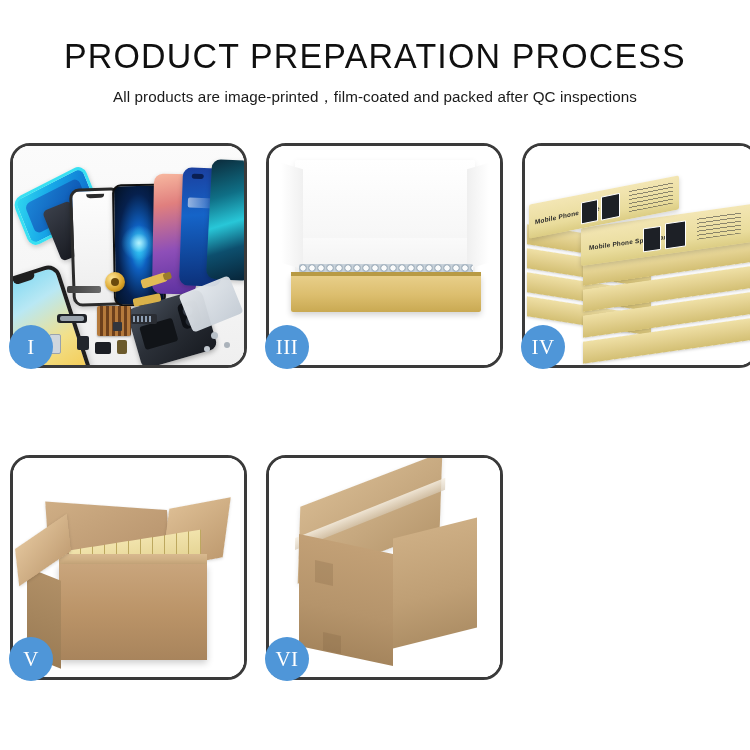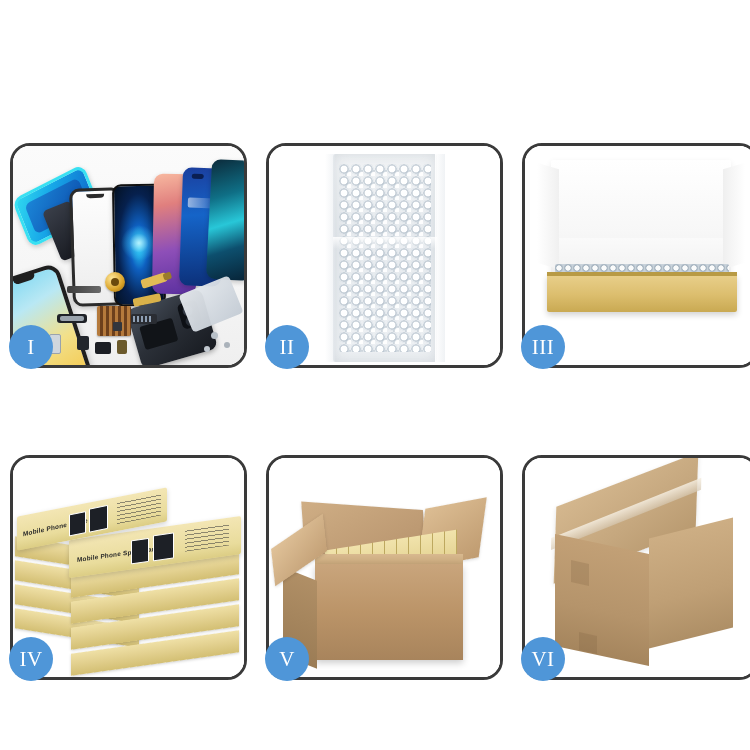--- a/index.html
+++ b/index.html
@@ -444,20 +444,24 @@
     background:linear-gradient(180deg,rgba(255,255,255,.8),rgba(255,255,255,0));
     transform:rotate(-8deg);
     border-radius:6px;
   }
 </style>
 </head>
 <body>
 
 <div class="page">
 
+  <div class="header">
+    <h1 class="title">PRODUCT PREPARATION PROCESS</h1>
+    <p class="subtitle">All products are image-printed，film-coated and packed after QC inspections</p>
+  </div>
 
   <div class="grid">
 
     <div class="panel p1">
       <div class="panel-inner">
         <div class="scene">
           <div class="phone ph-a"></div>
           <div class="phone ph-b"></div>
           <div class="phone ph-c"></div>
           <div class="phone ph-d"></div>
@@ -483,33 +487,20 @@
           <div class="part sq5"></div>
           <div class="part tool"></div>
           <div class="part screw1"></div>
           <div class="part screw2"></div>
           <div class="part screw3"></div>
         </div>
       </div>
       <div class="badge">I</div>
     </div>
 
-    <div class="panel p2">
-      <div class="panel-inner">
-        <div class="scene">
-          <div class="bwrap">
-            <span class="side-l"></span>
-            <span class="side-r"></span>
-            <span class="sheet"></span>
-            <span class="gloss"></span>
-          </div>
-        </div>
-      </div>
-      <div class="badge">II</div>
-    </div>
 
     <div class="panel p3">
       <div class="panel-inner">
         <div class="scene">
           <div class="wbox-lid"></div>
           <div class="wbox-foam"></div>
           <div class="kbox-inner"></div>
           <div class="kbox-tray"></div>
         </div>
       </div>

